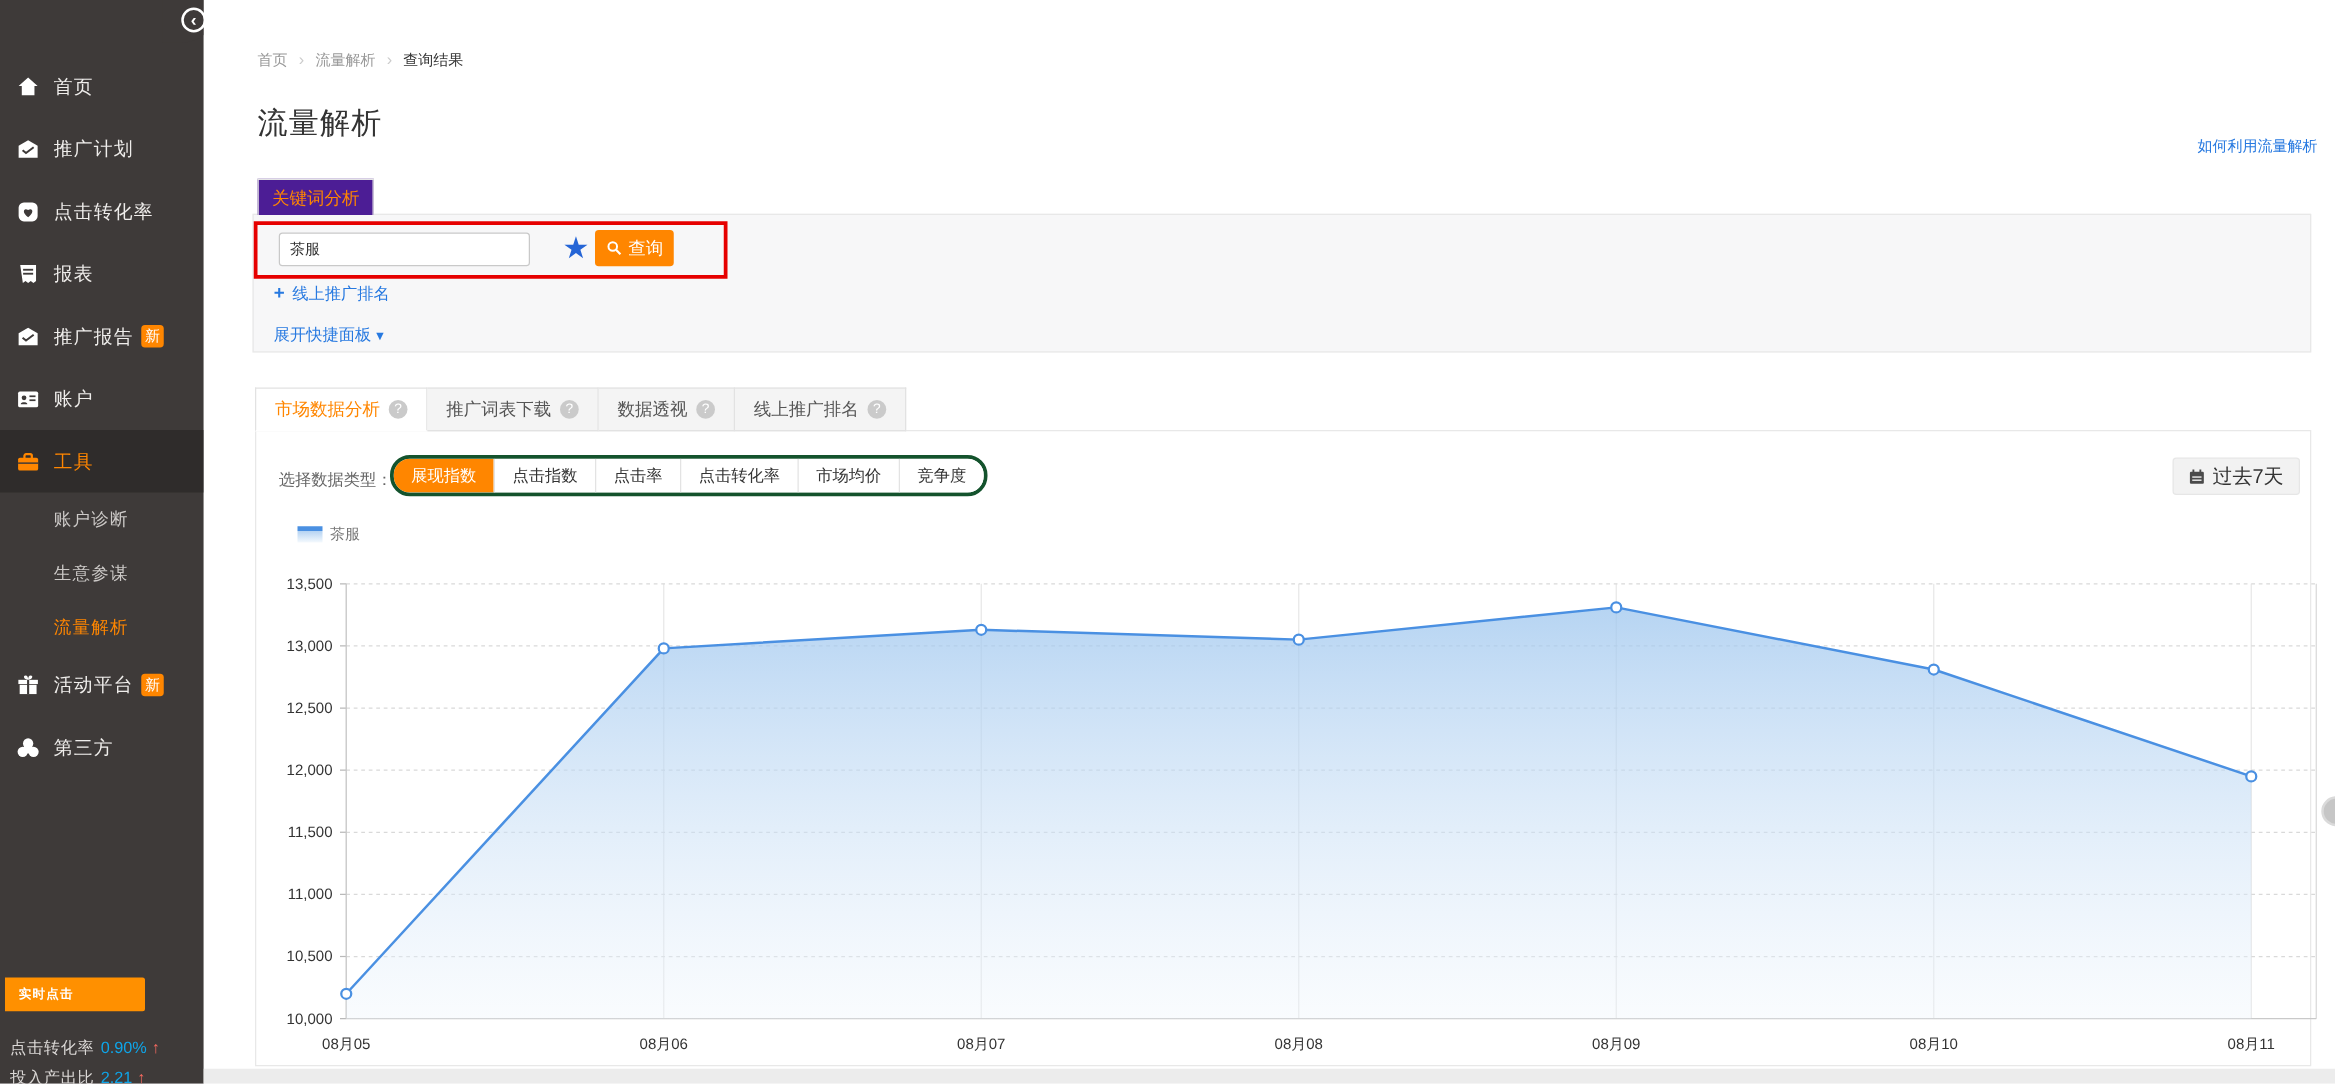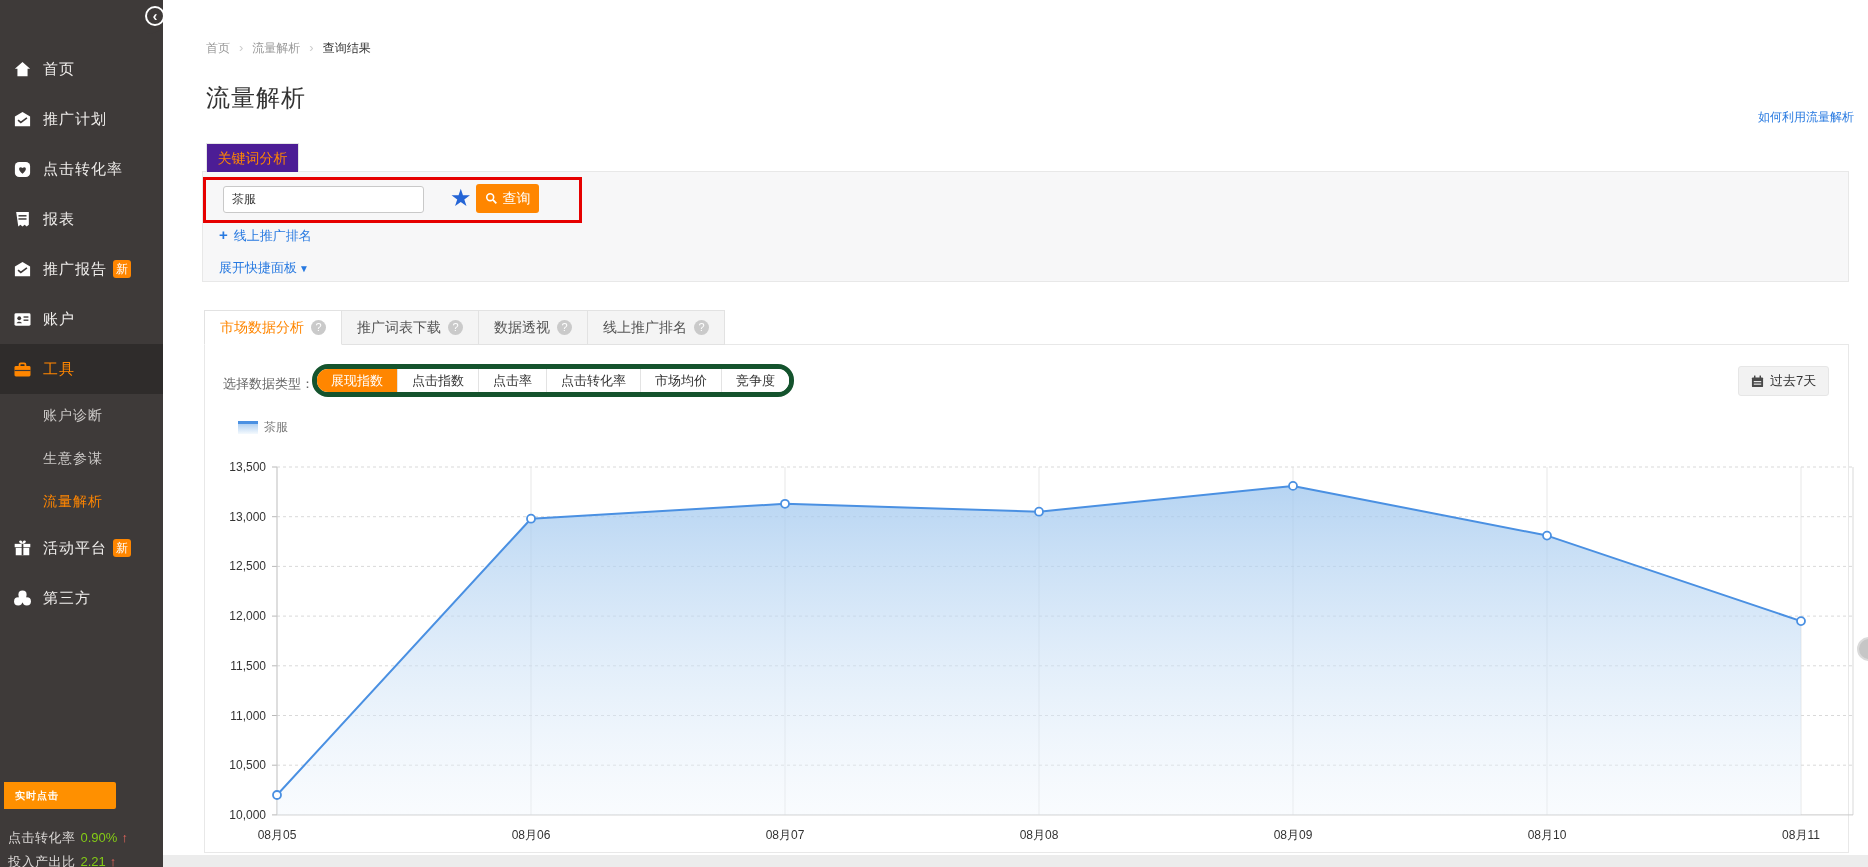--- a/index.html
+++ b/index.html
@@ -22,21 +22,21 @@
   .side-item.main.active { background:#2f2c2b; }
   .side-item.main.active .side-label { color:#ff8600; }
   .side-item.sub.active .side-label { color:#ff8600; }
   .new-badge { position:absolute; left:113px; width:18px; height:18px; background:#ff8600; color:#fff;
     font-size:12px; line-height:18px; text-align:center; border-radius:3px; }
   #realtime { position:absolute; left:0; top:0; width:163px; }
   #realtime-title { position:absolute; left:4px; top:782px; width:112px; height:27px; background:#ff9000;
     color:#fff; font-size:10px; font-weight:bold; line-height:27px; padding-left:11px; letter-spacing:1px; border-radius:0 2px 2px 0; }
   .rt-row { position:absolute; left:8px; width:170px; white-space:nowrap; font-size:13px; }
   .rt-label { color:#dcd9d7; letter-spacing:.5px; }
-  .rt-value { color:#84cc16; margin-left:5px; }
+  .rt-value { color:#0ea5e9; margin-left:5px; }
   .rt-arrow { color:#f4695f; margin-left:4px; font-weight:bold; }
 
   
   #main { position:absolute; left:163px; top:0; width:1705px; height:867px; background:#fff; }
   #breadcrumb { position:absolute; left:43px; top:40px; font-size:12px; color:#999; }
   .crumb { color:#999; cursor:pointer; }
   .crumb.last { color:#333; cursor:default; }
   .crumb-sep { color:#ccc; margin:0 9px; font-size:13px; }
   #page-title { position:absolute; left:43px; top:82px; font-size:24px; color:#333; font-weight:normal; letter-spacing:1px; }
   #help-link { position:absolute; right:14px; top:109px; font-size:12px; color:#2779e0; text-decoration:none; cursor:pointer; }
@@ -58,28 +58,28 @@
   #main-tabs { position:absolute; left:41px; top:310px; display:flex; z-index:2; }
   .a-tab { height:35px; padding:0 15px; display:flex; align-items:center; gap:7px; background:#f4f4f4;
     border:1px solid #e2e2e2; border-left:none; font-size:14px; color:#555; cursor:pointer; }
   .a-tab:first-child { border-left:1px solid #e2e2e2; }
   .a-tab.active { background:#fff; color:#ff8600; border-bottom:1px solid #fff; }
   .qmark { width:15px; height:15px; border-radius:50%; background:#cacaca; color:#fff; font-size:11px;
     line-height:15px; text-align:center; cursor:pointer; }
 
   #card { position:absolute; left:41px; top:344px; width:1645px; height:509px; background:#fff; border:1px solid #e8e8e8; }
   #dt-label { position:absolute; left:60px; top:375px; font-size:13px; color:#666;text-align:right; }
-  #dt-group { position:absolute; left:149px; top:364px; display:flex; height:33px; border:5px solid #14532d; border-radius:16px;
+  #dt-group { position:absolute; left:149px; top:364px; display:flex; height:33px; border:3px solid #14532d; border-radius:16px;
     overflow:hidden; background:#fff; }
   .dt-btn { height:100%; padding:0 14px; background:#fff; border:none; border-left:1px solid #e3e3e3;
     font-size:13px; color:#333; cursor:pointer; font-family:inherit; }
   .dt-btn:first-child { border-left:none; }
   .dt-btn.selected { background:#ff8600; color:#fff; }
   #date-range-btn { position:absolute; left:1575px; top:366px; height:30px; padding:0 12px; background:#f2f2f2;
-    border:1px solid #e6e6e6; border-radius:3px; font-size:13px; color:#333; cursor:pointer;
+    border:1px solid #e6e6e6; border-radius:3px; font-size:16px; color:#333; cursor:pointer;
     display:flex; align-items:center; gap:6px; font-family:inherit; }
   #legend { position:absolute; left:75px; top:419px; display:flex; align-items:center; }
   #legend-swatch { width:20px; height:13px;
     background:linear-gradient(180deg,#4a90e2 0 3.5px, rgba(166,202,240,.85) 3.5px, rgba(236,245,252,.55) 100%); }
   #legend-label { margin-left:6px; font-size:12px; color:#777; }
   #chart { position:absolute; left:41px; top:450px; }
   .ylab,.xlab { font-size:12px; fill:#333; font-family:"Liberation Sans","DejaVu Sans",sans-serif; }
 
   #bottom-strip { position:absolute; left:0; top:855px; width:1705px; height:12px; background:#ececec; }
   #feedback-widget { position:absolute; left:1694px; top:637px; width:24px; height:24px; border-radius:50%;

